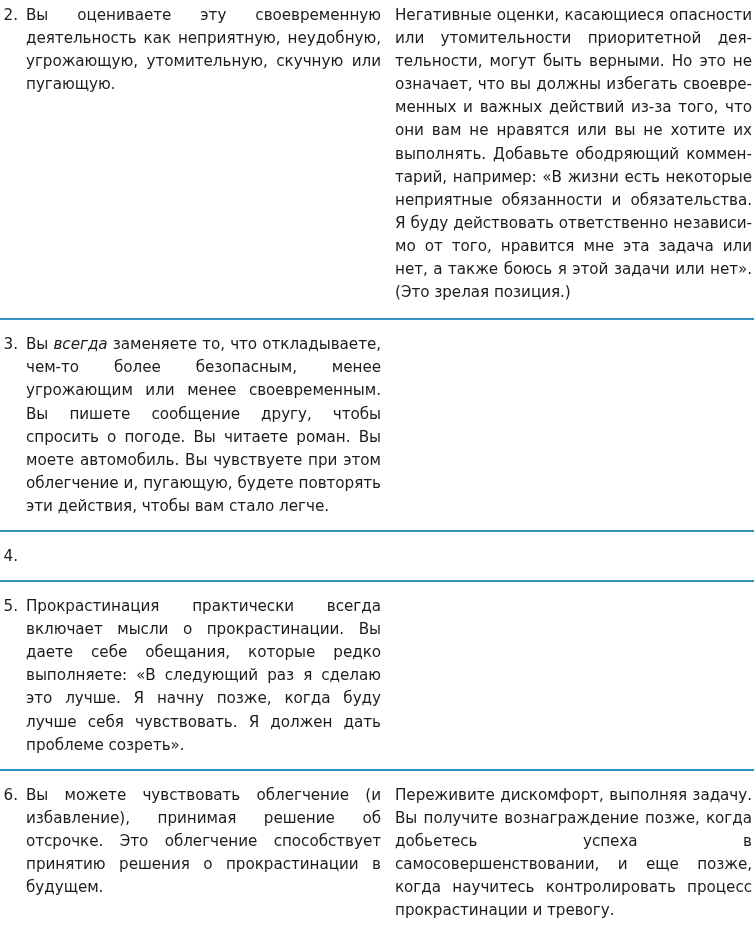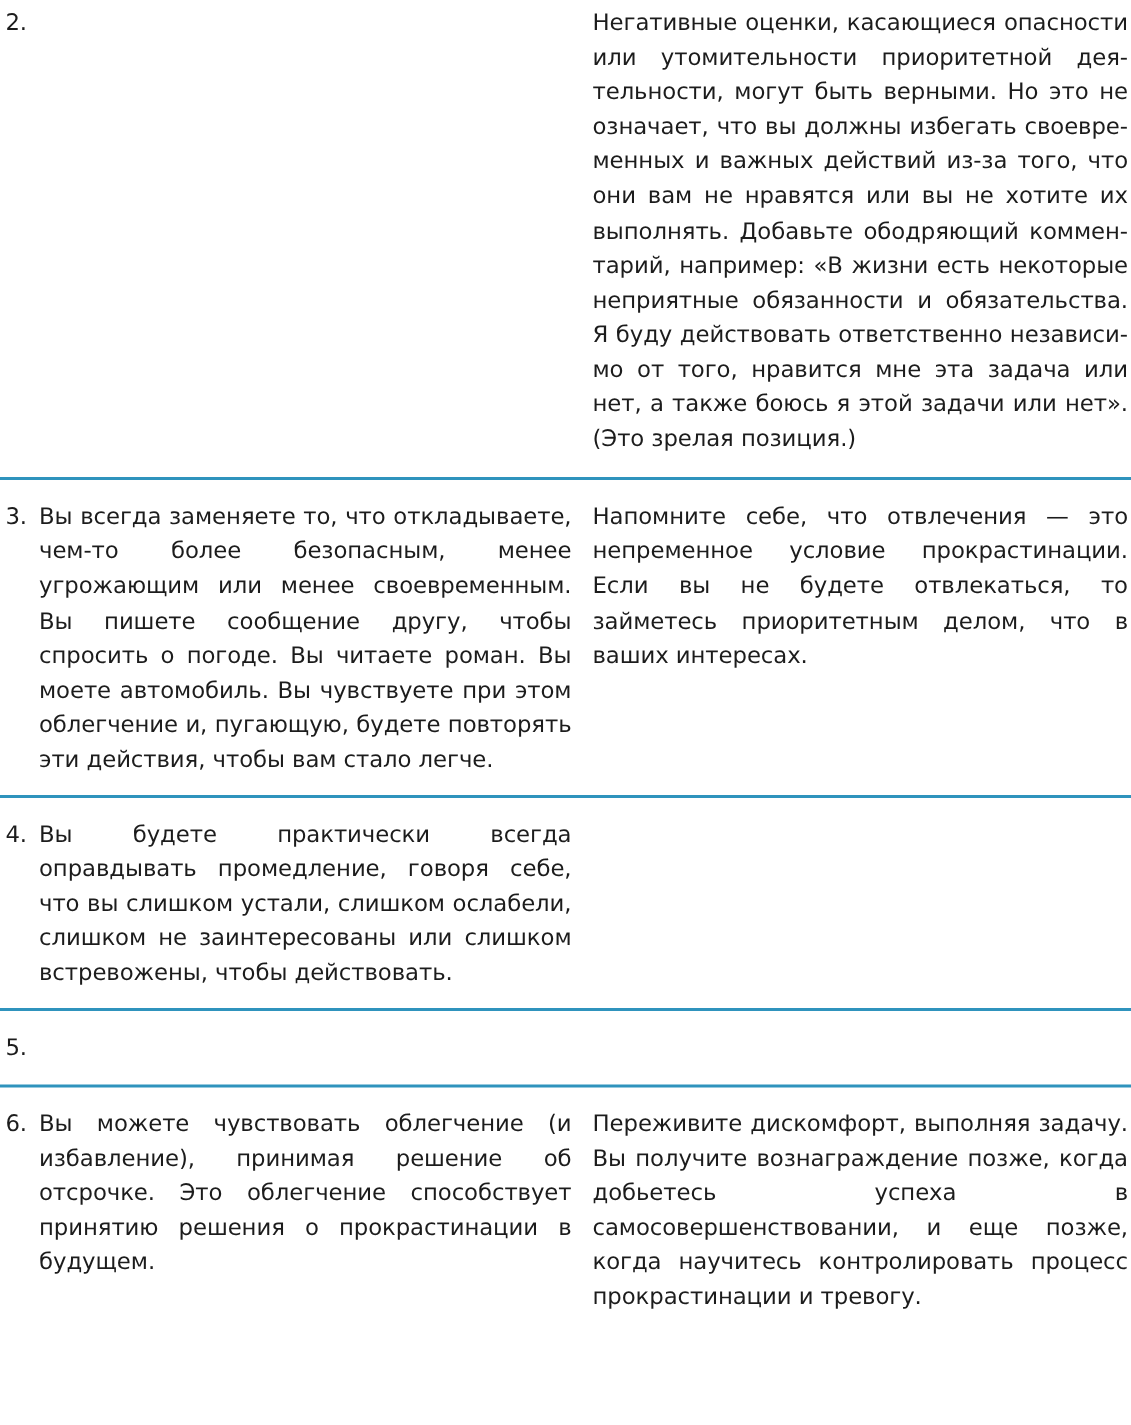--- a/index.html
+++ b/index.html
@@ -74,67 +74,65 @@
   }
 
   .sep {
     width: 754px;
     height: 2px;
     background: #2f93bd;
     border: 0;
     margin: 0;
   }
 
-  .it { }
+  .it { font-style: italic; }
   .row-body { padding: 13px 0 12px 0; }
   .row-first { padding: 4px 0 14px 0; }
   .row-last  { padding: 13px 0 16px 0; }
 </style>
 </head>
 <body style="background: rgb(255, 255, 255); color: rgb(28, 28, 28);">
 
 <div class="page">
 
   <div class="table">
 
     <div class="row row-first">
       <div class="cell cell-left">
         <span class="num">2.</span>
+        <span class="item-text">Вы оцениваете эту своевременную деятельность как неприятную, неудобную, угрожающую, уто­мительную, скучную или пугающую.</span>
       </div>
       <div class="cell cell-right just">
         <span><span>Негативные оценки, касающиеся опасности или утомительности приоритетной дея­тельности, могут быть верными. Но это не означает, что вы должны избегать своевре­менных и важных действий из-за того, что они вам не нравятся или вы не хотите их выполнять. Добавьте ободряющий коммен­тарий, например: «В жизни есть некоторые неприятные обязанности и обязательства. Я буду действовать ответственно независи­мо от того, нравится мне эта задача или нет, а также боюсь я этой задачи или нет». (Это зрелая позиция.)</span></span>
       </div>
     </div>
 
     <hr class="sep" style="background: rgb(47, 147, 189);">
 
     <div class="row row-body">
       <div class="cell cell-left">
         <span class="num">3.</span>
         <span class="item-text"><span>Вы </span><span class="it">всегда</span><span> заменяете то, что откладываете, чем-то более безопасным, менее угрожающим или ме­нее своевременным. Вы пишете сообщение дру­гу, чтобы спросить о погоде. Вы читаете роман. Вы моете автомобиль. Вы чувствуете при этом облегчение и, пугающую, будете повторять эти действия, чтобы вам стало легче.</span></span>
       </div>
-      <div class="cell cell-right just">
-        <span><span>Напомните себе, что отвлечения — это </span><span class="it">непре­менное условие</span><span> прокрастинации. Если вы не будете отвлекаться, то займетесь приоритет­ным делом, что в ваших интересах.</span></span>
-      </div>
     </div>
 
     <hr class="sep" style="background: rgb(47, 147, 189);">
 
     <div class="row row-body">
       <div class="cell cell-left">
         <span class="num">4.</span>
-        <span class="item-text">Вы будете практически всегда оправдывать про­медление, говоря себе, что вы слишком устали, слишком ослабели, слишком не заинтересованы или слишком встревожены, чтобы действовать.</span>
       </div>
     </div>
 
     <hr class="sep" style="background: rgb(47, 147, 189);">
 
     <div class="row row-body">
       <div class="cell cell-left">
         <span class="num">5.</span>
+        <span class="item-text">Прокрастинация практически всегда включает мысли о прокрастинации. Вы даете себе обе­щания, которые редко выполняете: «В следую­щий раз я сделаю это лучше. Я начну позже, ко­гда буду лучше себя чувствовать. Я должен дать проблеме созреть».</span>
       </div>
     </div>
 
     <hr class="sep" style="background: rgb(47, 147, 189);">
 
     <div class="row row-last">
       <div class="cell cell-left">
         <span class="num">6.</span>
         <span class="item-text">Вы можете чувствовать облегчение (и избавле­ние), принимая решение об отсрочке. Это об­легчение способствует принятию решения о прокрастинации в будущем.</span>
       </div>

